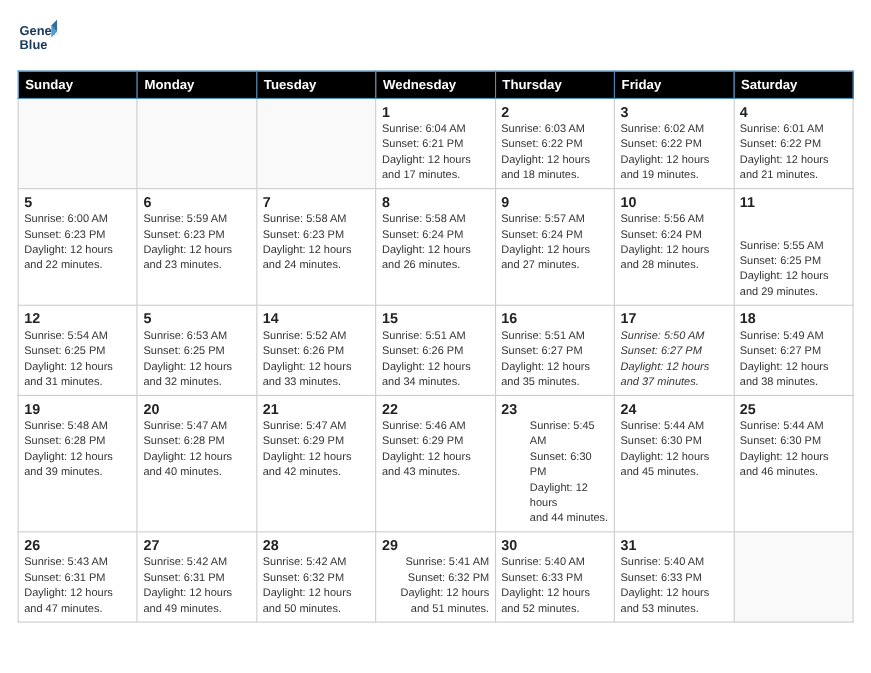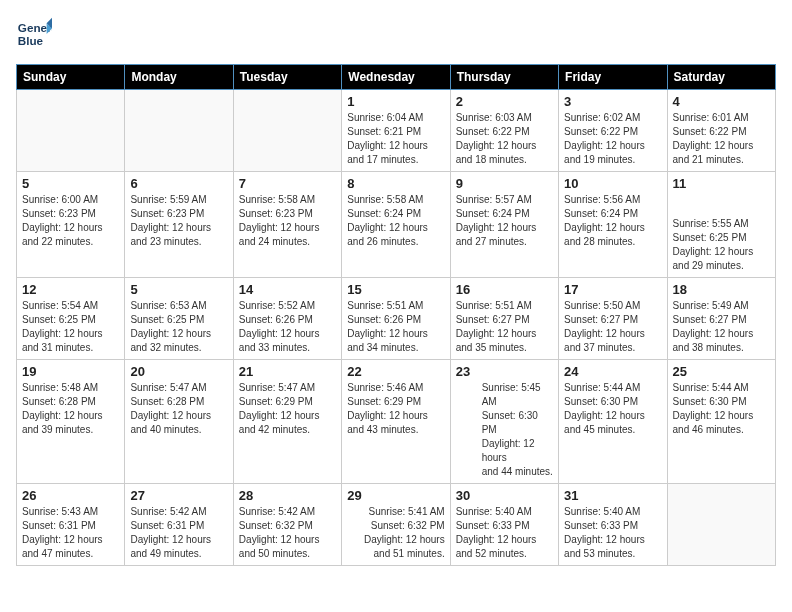--- a/index.html
+++ b/index.html
@@ -219,21 +219,21 @@
         </td>
         <td>
           <span class="day-num">16</span>
           <div class="day-info" style="white-space: pre-line;">Sunrise: 5:51 AM
 Sunset: 6:27 PM
 Daylight: 12 hours
 and 35 minutes.</div>
         </td>
         <td>
           <span class="day-num">17</span>
-          <div class="day-info" style="white-space: pre-line;">Sunrise: 5:50 AM
+          <div class="day-info" style="white-space: pre-line; font-style: italic;">Sunrise: 5:50 AM
 Sunset: 6:27 PM
 Daylight: 12 hours
 and 37 minutes.</div>
         </td>
         <td>
           <span class="day-num">18</span>
           <div class="day-info" style="white-space: pre-line;">Sunrise: 5:49 AM
 Sunset: 6:27 PM
 Daylight: 12 hours
 and 38 minutes.</div>

